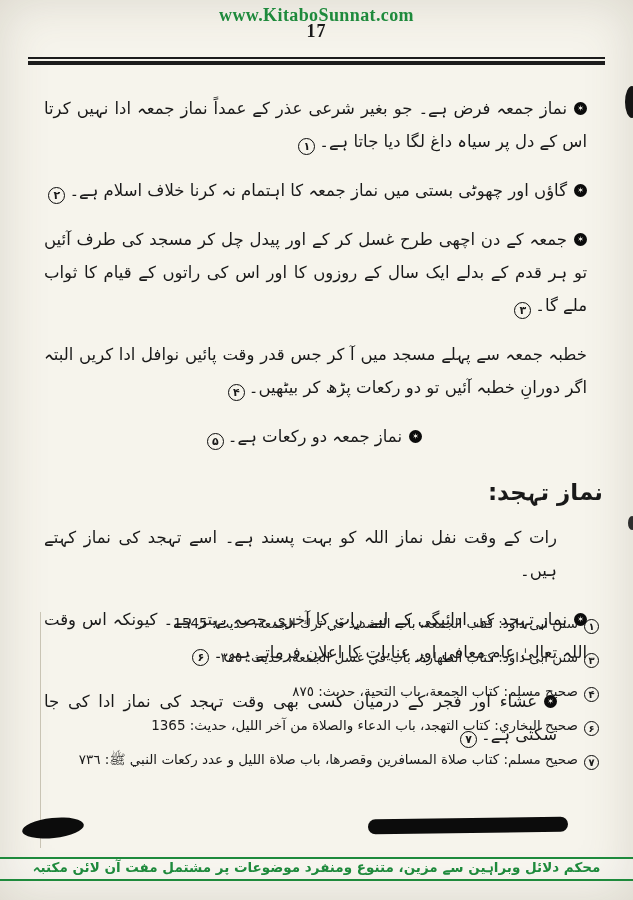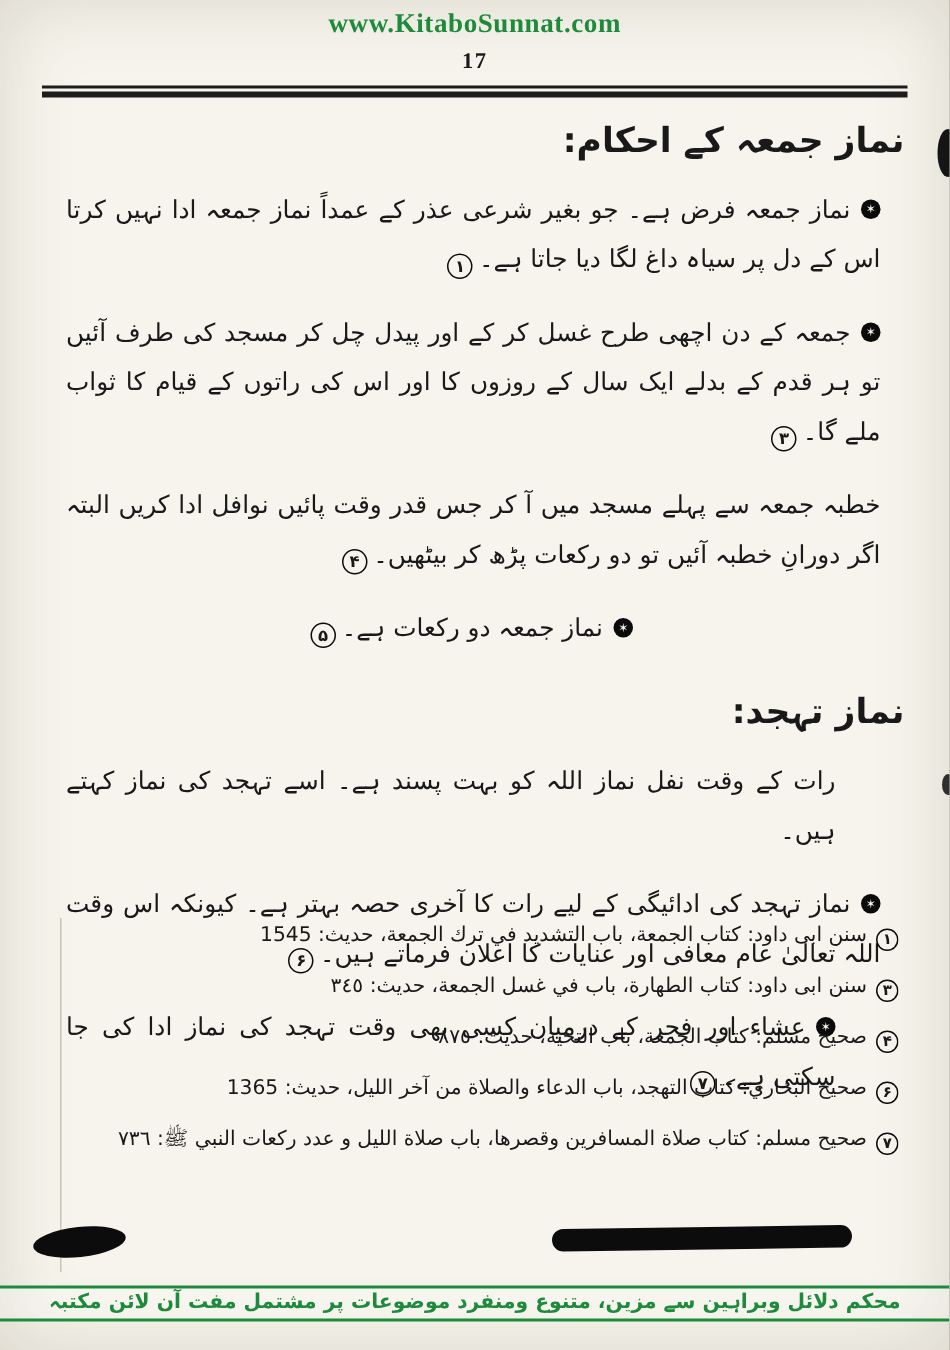--- a/index.html
+++ b/index.html
@@ -13,22 +13,22 @@
     position:relative;width:633px;height:900px;margin:0 auto;
     background:var(--paper);color:var(--ink);overflow:hidden;
     box-shadow:inset 0 0 50px rgba(95,85,60,.18);
   }
   .site-url{
     position:absolute;top:5px;left:0;width:100%;text-align:center;
     font-family:"Liberation Serif",serif;font-weight:bold;font-size:18px;
     color:var(--accent-green);letter-spacing:.4px;
   }
   .page-number{
-    position:absolute;top:33px;left:0;width:100%;text-align:center;
-    font-family:"Liberation Serif",serif;font-weight:bold;font-size:15px;letter-spacing:1px;
+    position:absolute;top:21px;left:0;width:100%;text-align:center;
+    font-family:"Liberation Serif",serif;font-weight:bold;font-size:18px;letter-spacing:1px;
   }
   .rule{position:absolute;left:28px;right:28px;background:#1c1c1c;}
   .rule-thin{top:57px;height:2px;}
   .rule-thick{top:61px;height:4px;}
 
   .content{
     position:absolute;top:76px;right:30px;left:28px;
     text-align:justify;direction:rtl;
   }
   .heading{
@@ -86,24 +86,24 @@
 
 <div class="page">
 
   <div class="site-url">www.KitaboSunnat.com</div>
   <div class="page-number">17</div>
   <div class="rule rule-thin"></div>
   <div class="rule rule-thick"></div>
 
   <div class="content">
 
-    <h2 class="heading">نماز جمعہ کے احکام:</h2>
 
     <p class="para"><span class="bullet"></span><span>نماز جمعہ فرض ہے۔ جو بغیر شرعی عذر کے عمداً نماز جمعہ ادا نہیں کرتا اس کے دل پر سیاہ داغ لگا دیا جاتا ہے۔</span><span class="ref">۱</span></p>
 
+    <p class="para"><span class="bullet"></span><span>گاؤں اور چھوٹی بستی میں نماز جمعہ کا اہتمام نہ کرنا خلاف اسلام ہے۔</span><span class="ref">۲</span></p>
 
     <p class="para"><span class="bullet"></span><span>جمعہ کے دن اچھی طرح غسل کر کے اور پیدل چل کر مسجد کی طرف آئیں تو ہر قدم کے بدلے ایک سال کے روزوں کا اور اس کی راتوں کے قیام کا ثواب ملے گا۔</span><span class="ref">۳</span></p>
 
     <p class="para"><span>خطبہ جمعہ سے پہلے مسجد میں آ کر جس قدر وقت پائیں نوافل ادا کریں البتہ اگر دورانِ خطبہ آئیں تو دو رکعات پڑھ کر بیٹھیں۔</span><span class="ref">۴</span></p>
 
     <p class="para indent-lg"><span class="bullet"></span><span>نماز جمعہ دو رکعات ہے۔</span><span class="ref">۵</span></p>
 
     <h2 class="heading heading-2">نماز تہجد:</h2>
 
     <p class="para indent-sm"><span>رات کے وقت نفل نماز اللہ کو بہت پسند ہے۔ اسے تہجد کی نماز کہتے ہیں۔</span></p>

